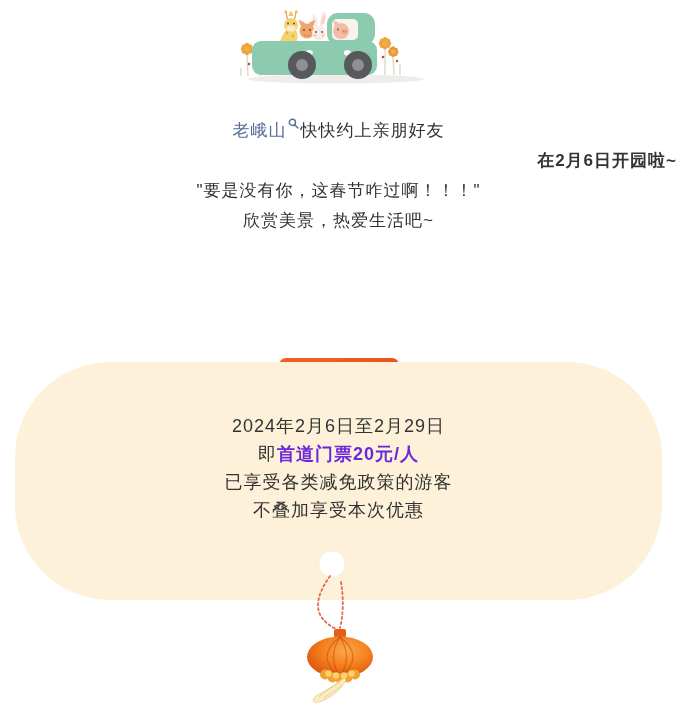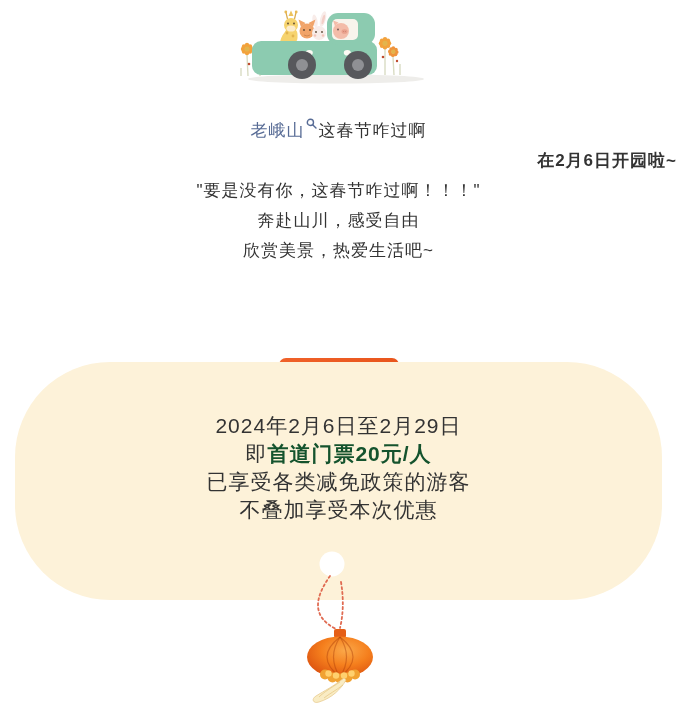--- a/index.html
+++ b/index.html
@@ -19,22 +19,22 @@
 
   .benefit-btn { position:absolute; left:279px; top:328px; width:120px; height:31px;
                  border-radius:7px; background:linear-gradient(160deg,#f0622a 0%,#e44d13 100%);
                  color:#fdf0cd; font-size:18px; font-weight:bold; letter-spacing:3px;
                  text-align:center; line-height:31px; box-shadow:inset 0 -2px 0 rgba(150,40,0,0.25);
                  cursor:pointer;margin-top:30px; }
 
   .card { position:absolute; left:15px; top:362px; width:647px; height:238px;
           background:#fdf2d9; border-radius:95px; }
   .card-text { padding-top:50px; text-align:center; }
-  .card-text .line { height:28px; line-height:28px; font-size:21px; color:#333333; letter-spacing:1px; }
-  .price-strong { color:#14532d; font-weight:bold;margin-top:27px; }
+  .card-text .line { height:28px; line-height:28px; font-size:18px; color:#333333; letter-spacing:1px; }
+  .price-strong { color:#6d28d9; font-weight:bold;margin-top:27px; }
 
   .lantern { position:absolute; left:286px; top:550px; width:104px; height:158px; }
 </style>
 </head>
 <body>
 
 <div class="page">
 
   <svg class="hero" viewBox="0 0 212 92">
 
@@ -164,25 +164,24 @@
 
   <div class="intro">
     <div class="line topic-row">
       <span class="topic">老峨山</span>
       <span class="search-sup">
         <svg width="11" height="11" viewBox="0 0 11 11">
           <circle cx="4.4" cy="4.4" r="3.1" fill="none" stroke="#576b95" stroke-width="1.4"></circle>
           <path d="M6.9,6.9 L10,10" stroke="#576b95" stroke-width="1.4" stroke-linecap="round"></path>
         </svg>
       </span>
-      <span>这春节咋过啊</span>
+      <span>快快约上亲朋好友</span>
     </div>
     <div class="line open-line">在2月6日开园啦~</div>
     <div class="line quote-line">"要是没有你，这春节咋过啊！！！"</div>
-    <div class="line">奔赴山川，感受自由</div>
     <div class="line">欣赏美景，热爱生活吧~</div>
   </div>
 
   <div class="benefit-btn">开园福利</div>
 
   <div class="card">
     <div class="card-text">
       <div class="line">2024年2月6日至2月29日</div>
       <div class="line"><span>即</span><span class="price-strong">首道门票20元/人</span></div>
       <div class="line">已享受各类减免政策的游客</div>

